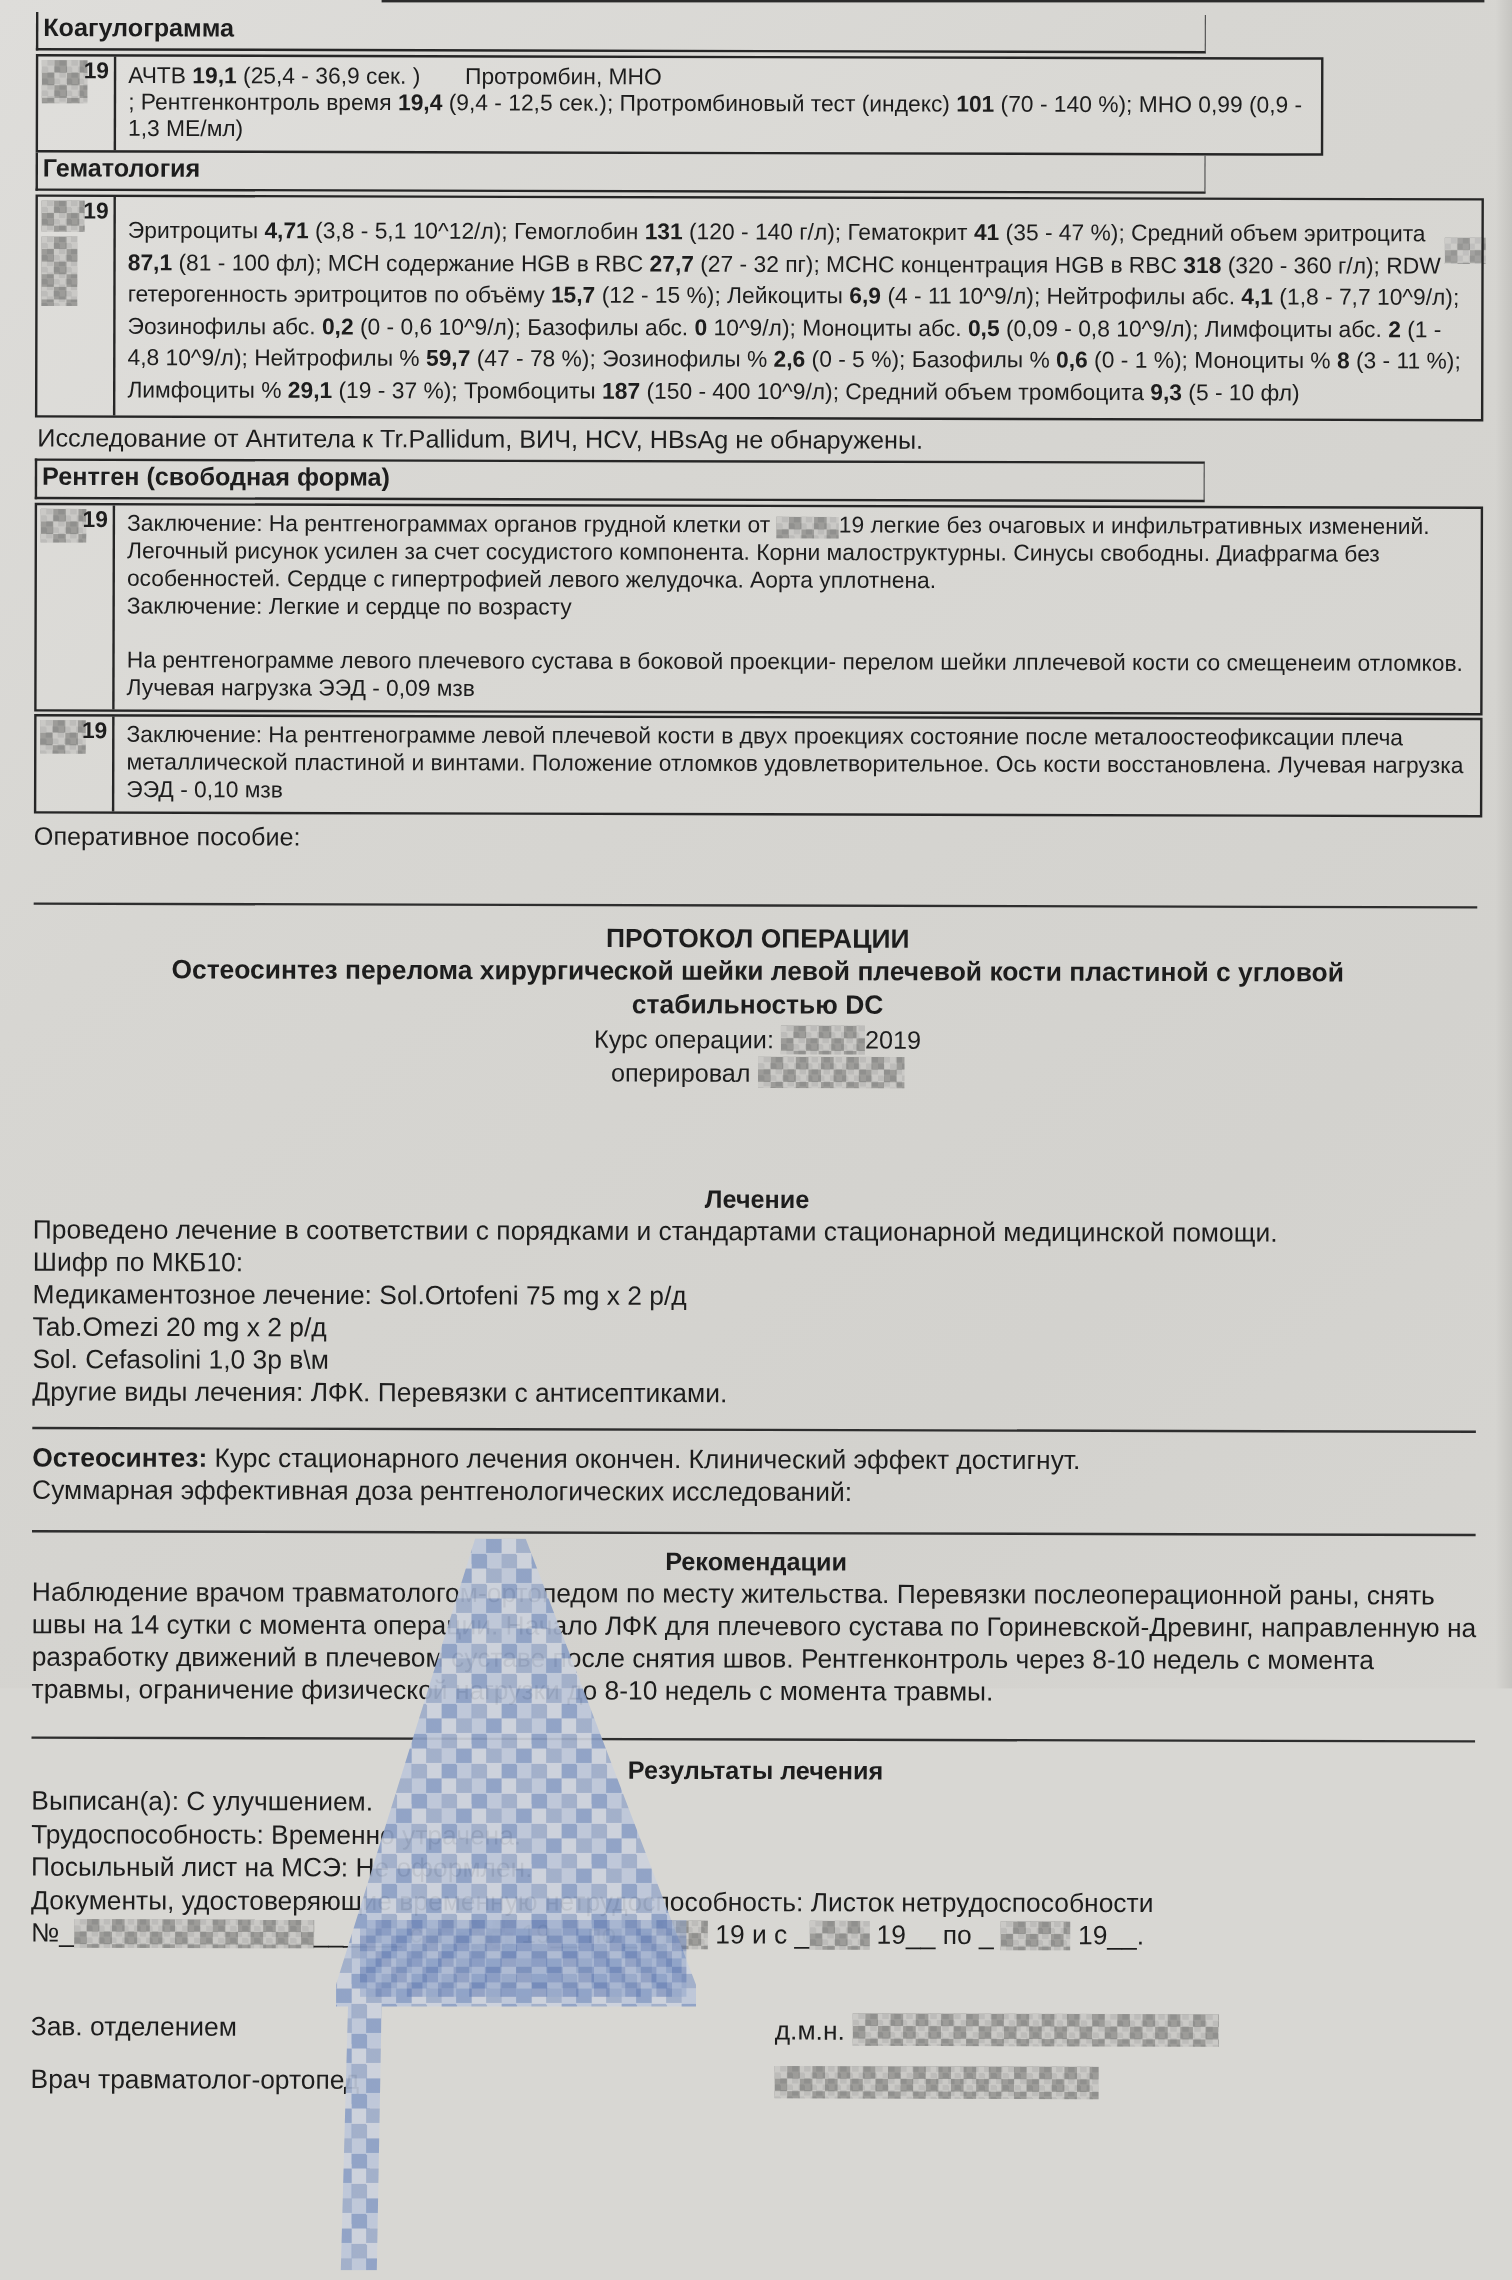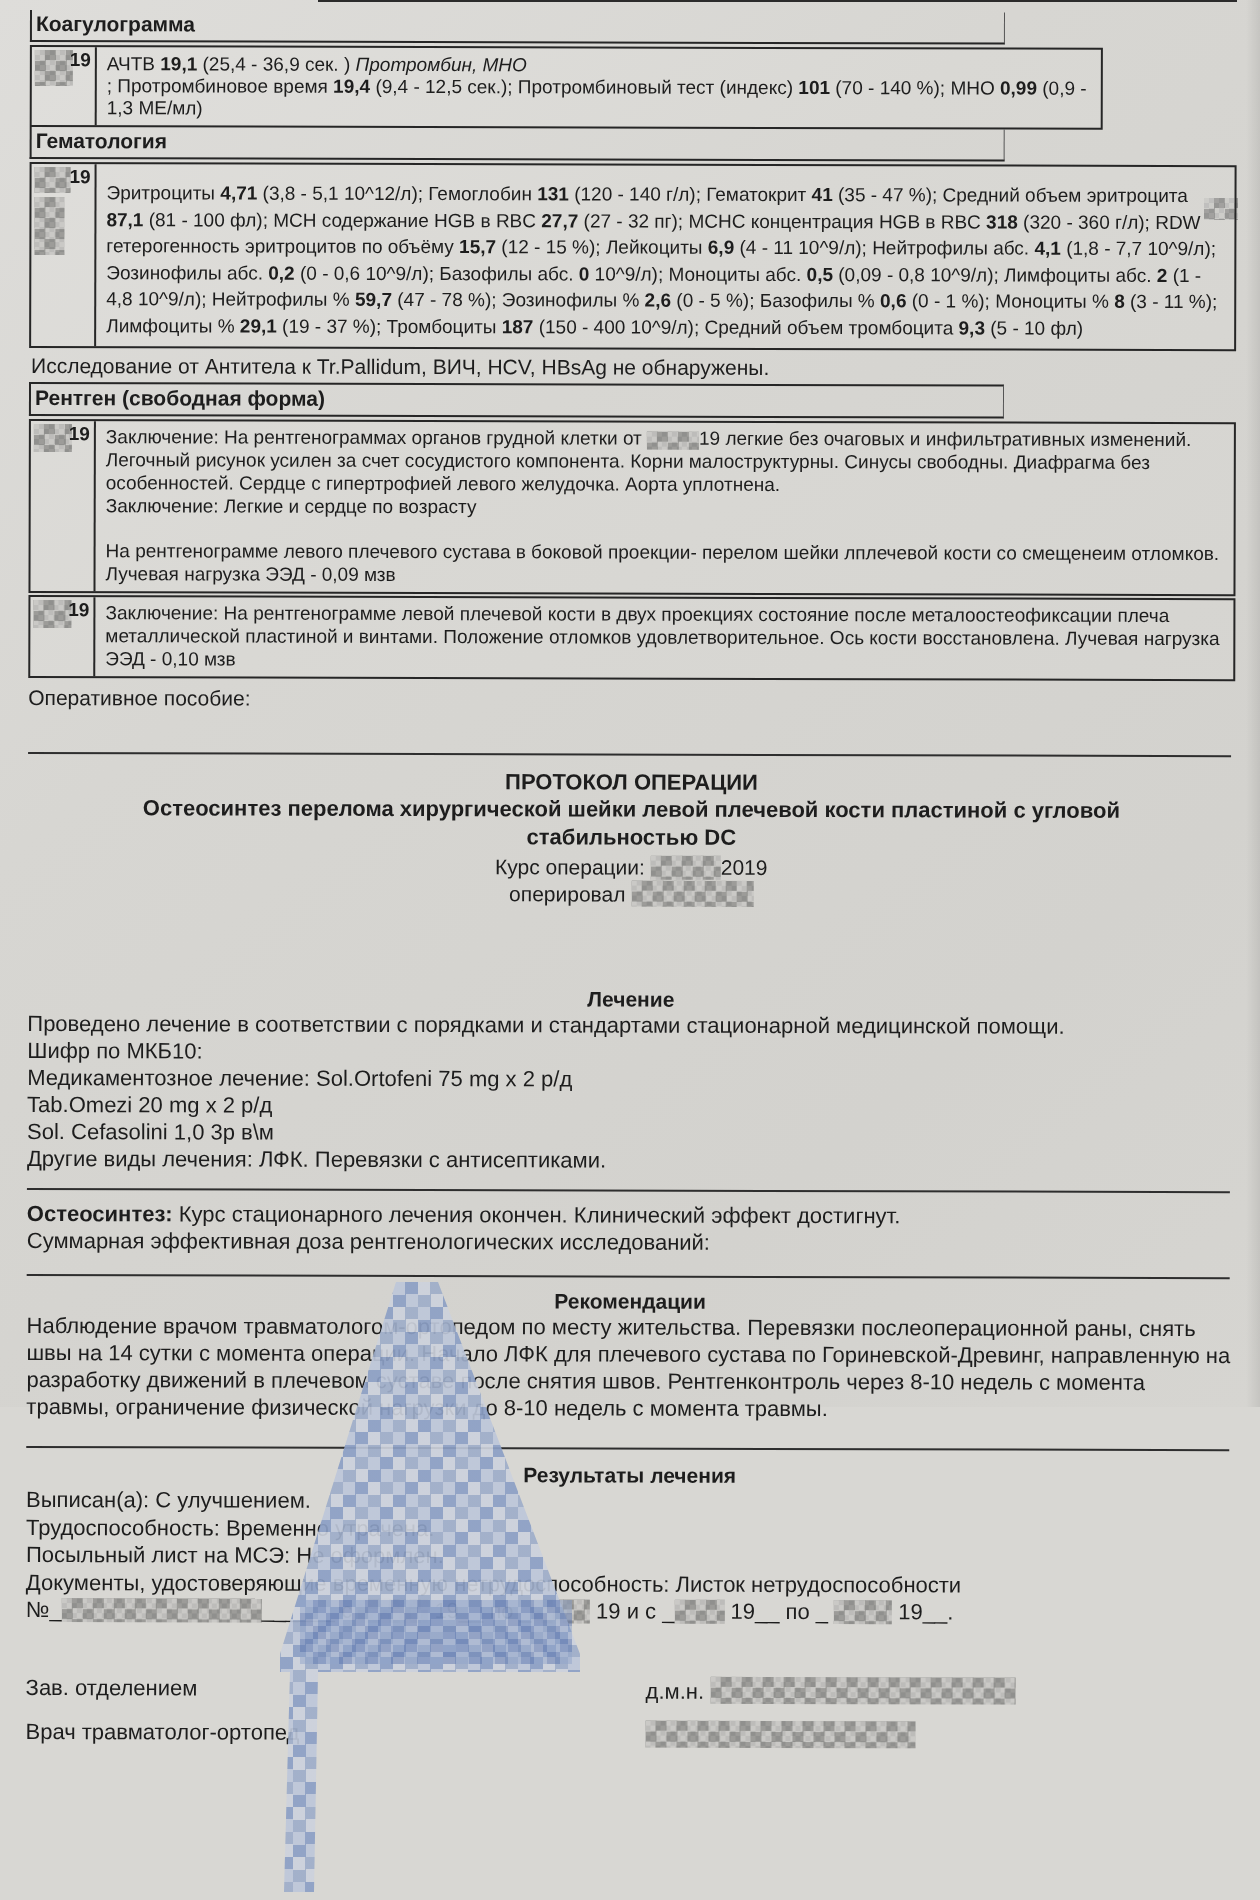--- a/index.html
+++ b/index.html
@@ -82,22 +82,22 @@
 
   <div class="content">
 
     <div class="tbl-header">Коагулограмма</div>
     <div class="trow narrow">
       <div class="datecell">
         <span class="censor" style="width:38px;height:36px;"></span>
         <span class="dnum">19</span>
       </div>
       <div class="textcell tight">
-        <div><span>АЧТВ </span><span style="font-weight: 700;">19,1</span><span> (25,4 - 36,9 сек. ) </span><span style="font-style: italic;">Протромбин, МНО</span></div>
-        <div><span>; Протромбиновое время </span><span style="font-weight: 700;">19,4</span><span> (9,4 - 12,5 сек.); Протромбиновый тест (индекс) </span><span style="font-weight: 700;">101</span><span> (70 - 140 %); МНО </span><span style="font-weight: 700;">0,99</span><span> (0,9 - 1,3 МЕ/мл)</span></div>
+        <div><span>АЧТВ </span><span style="font-weight: 700;">19,1</span><span> (25,4 - 36,9 сек. ) </span><span style=" margin-left: 32px;">Протромбин, МНО</span></div>
+        <div><span>; Рентгенконтроль время </span><span style="font-weight: 700;">19,4</span><span> (9,4 - 12,5 сек.); Протромбиновый тест (индекс) </span><span style="font-weight: 700;">101</span><span> (70 - 140 %); МНО </span><span style="font-weight: 400;">0,99</span><span> (0,9 - 1,3 МЕ/мл)</span></div>
       </div>
     </div>
 
     <div class="tbl-header">Гематология</div>
     <div class="trow wide" style="min-height:186px;">
       <div class="datecell">
         <span class="censor" style="width:36px;height:26px;"></span>
         <span class="censor" style="width:30px;height:58px;margin-top:4px;"></span>
         <span class="dnum">19</span>
       </div>

